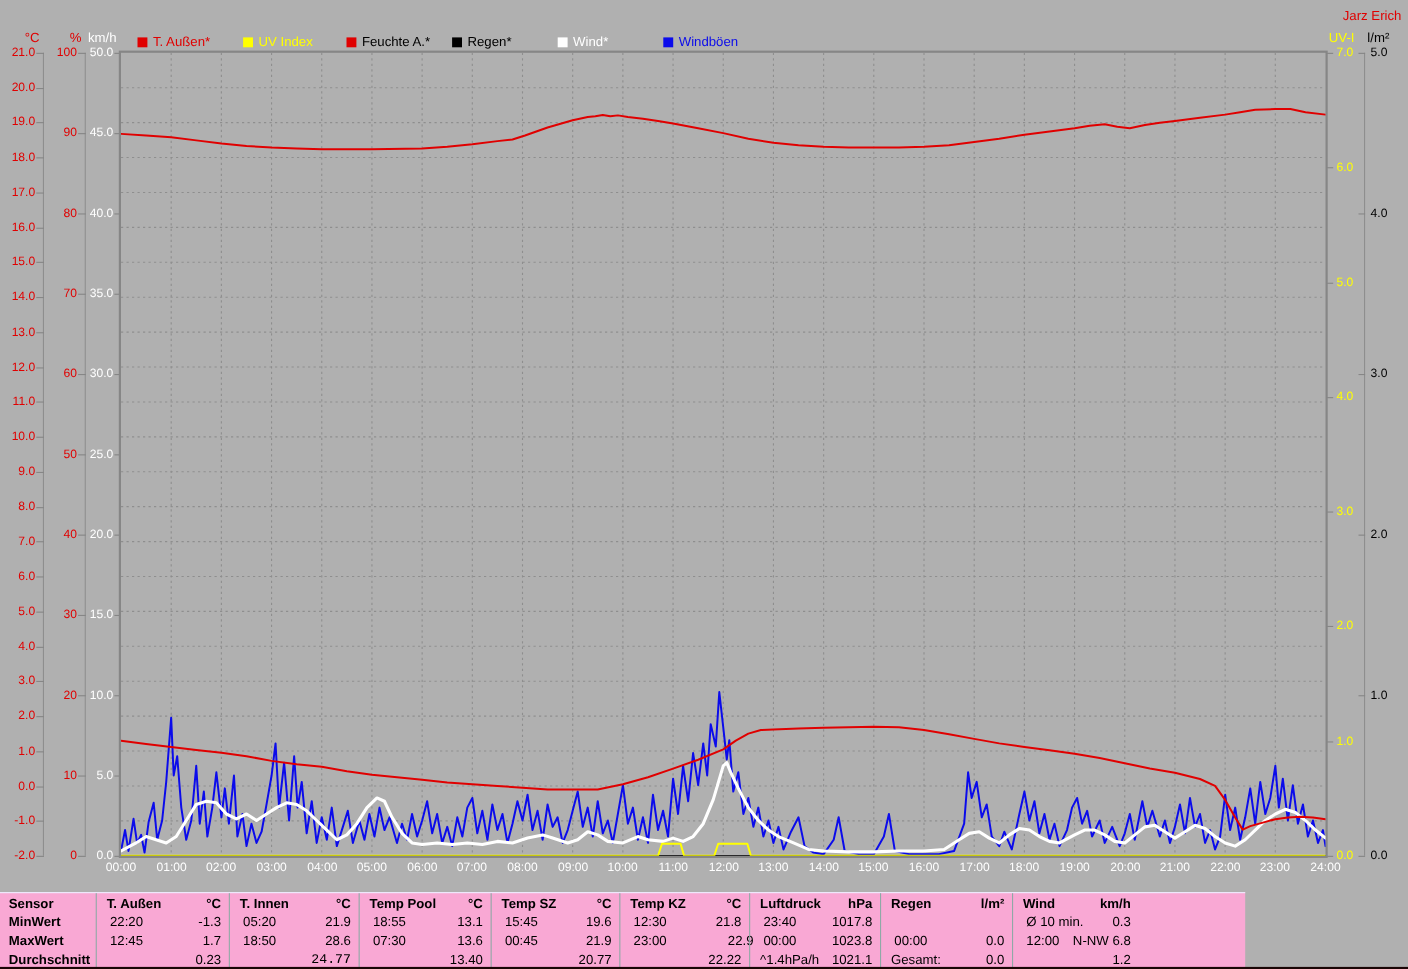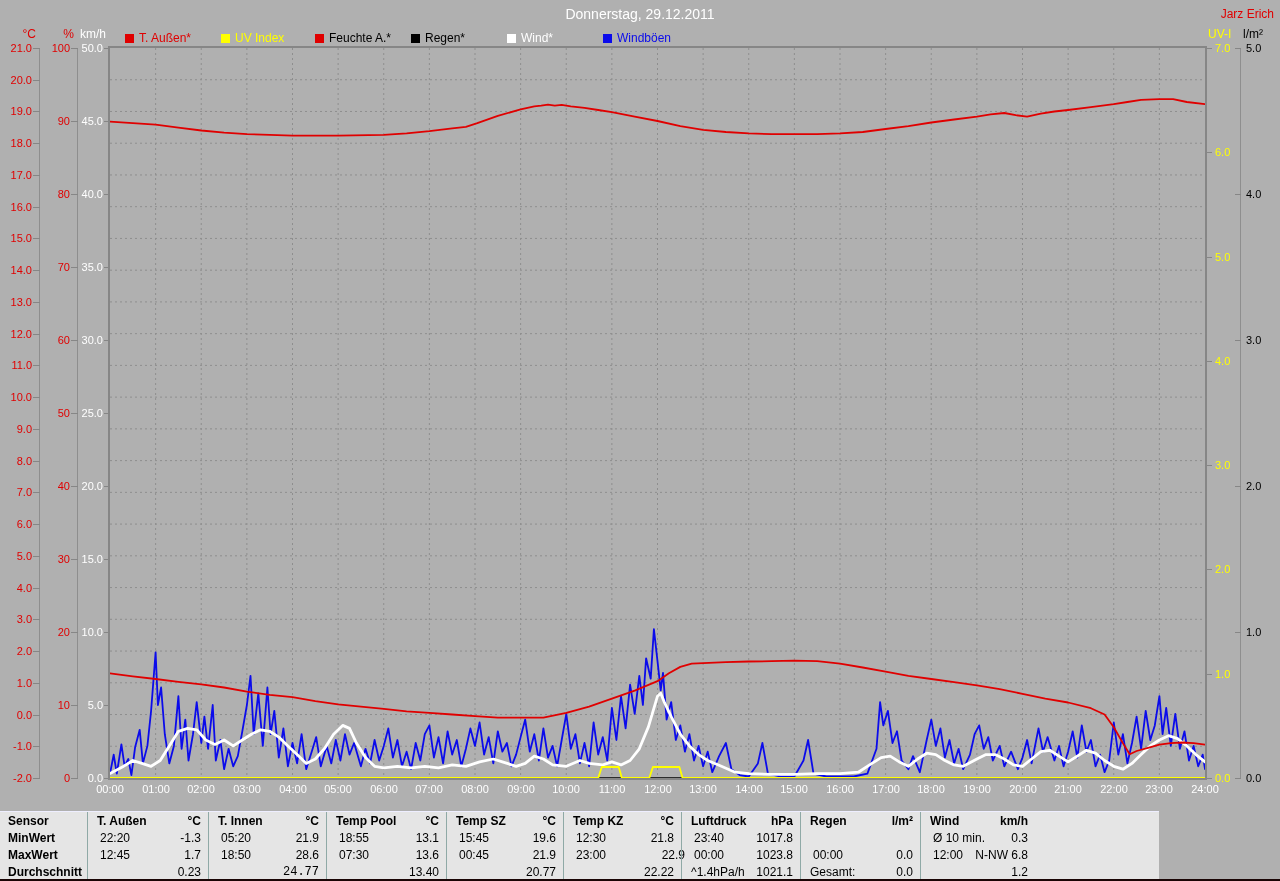--- a/index.html
+++ b/index.html
@@ -16,31 +16,30 @@
   .legend-item{position:absolute; top:31px; font-size:12px; white-space:nowrap;}
   .legend-item .sw{display:inline-block; width:9px; height:9px; vertical-align:-1px; margin-right:5px;}
   .tick-label{position:absolute; font-size:11px; line-height:12px; white-space:nowrap;}
   .tick-mark{position:absolute; height:1px;}
   .axis-line{position:absolute; width:1px;}
   .plot{position:absolute; left:108px; top:46px; width:1095px; height:730px;
         border:2px solid #868686;}
   .xlabel{position:absolute; top:783px; width:44px; text-align:center;
           color:#ffffff; font-size:11px;}
   .stable{position:absolute; left:0; top:811px; width:1132px; height:68px;
-          background:#e5e5e5; border-top:1px solid #eef; font-size:12px; color:#000;padding-left:27px;}
+          background:#f9a8d4; border-top:1px solid #eef; font-size:12px; color:#000;}
   .bottom-line{position:absolute; left:0; top:879px; width:1280px; height:2px; background:#1a0505;}
   .t-sep{position:absolute; top:0; width:1px; height:68px; background:#8fa9a6;}
   .t-cell{position:absolute; height:16px; line-height:16px; white-space:nowrap;}
   .bold{font-weight:bold;}
 </style>
 </head>
 <body>
 
 <div class="screen">
-  <div class="title">Donnerstag, 29.12.2011</div>
   <div class="author">Jarz Erich</div>
 
   <div class="axis-header" style="left:12px;width:24px;text-align:right;color:#e00000;">°C</div>
   <div class="axis-header" style="left:50px;width:24px;text-align:right;color:#e00000;">%</div>
   <div class="axis-header" style="left:80px;color:#ffffff;">km/h</div>
   <div class="axis-header" style="left:1208px;color:#ffff00;">UV-I</div>
   <div class="axis-header" style="left:1243px;color:#000000;">l/m²</div>
 
   <div id="legend">
       <div class="legend-item" style="left: 125px; color: rgb(224, 0, 0);"><span class="sw" style="background: rgb(224, 0, 0);"></span><span>T. Außen*</span></div>

